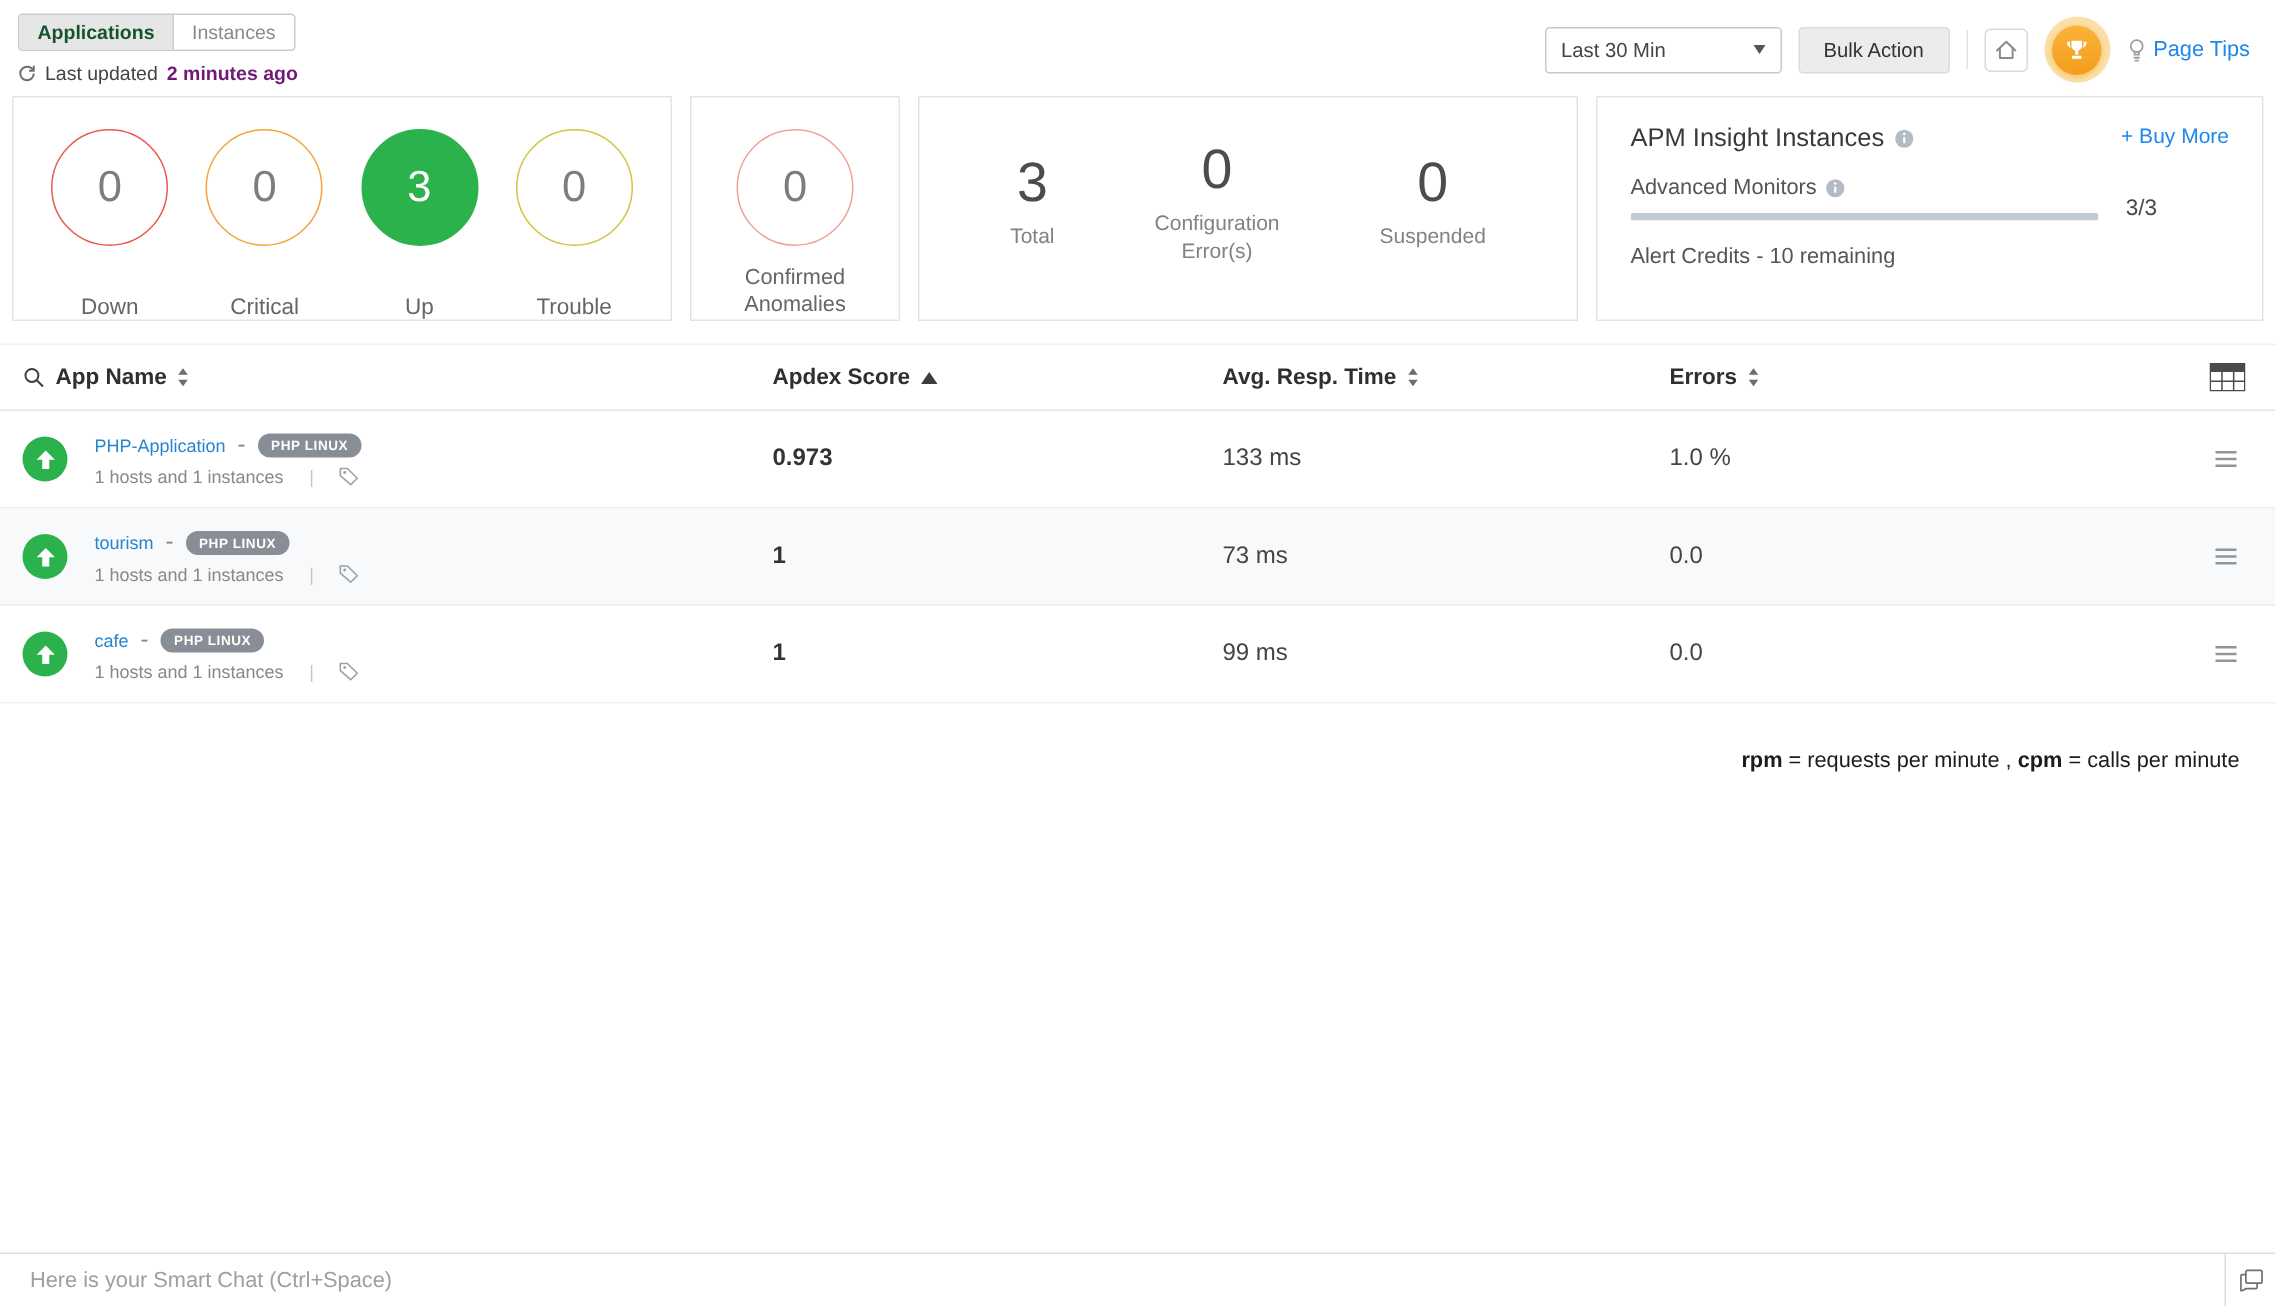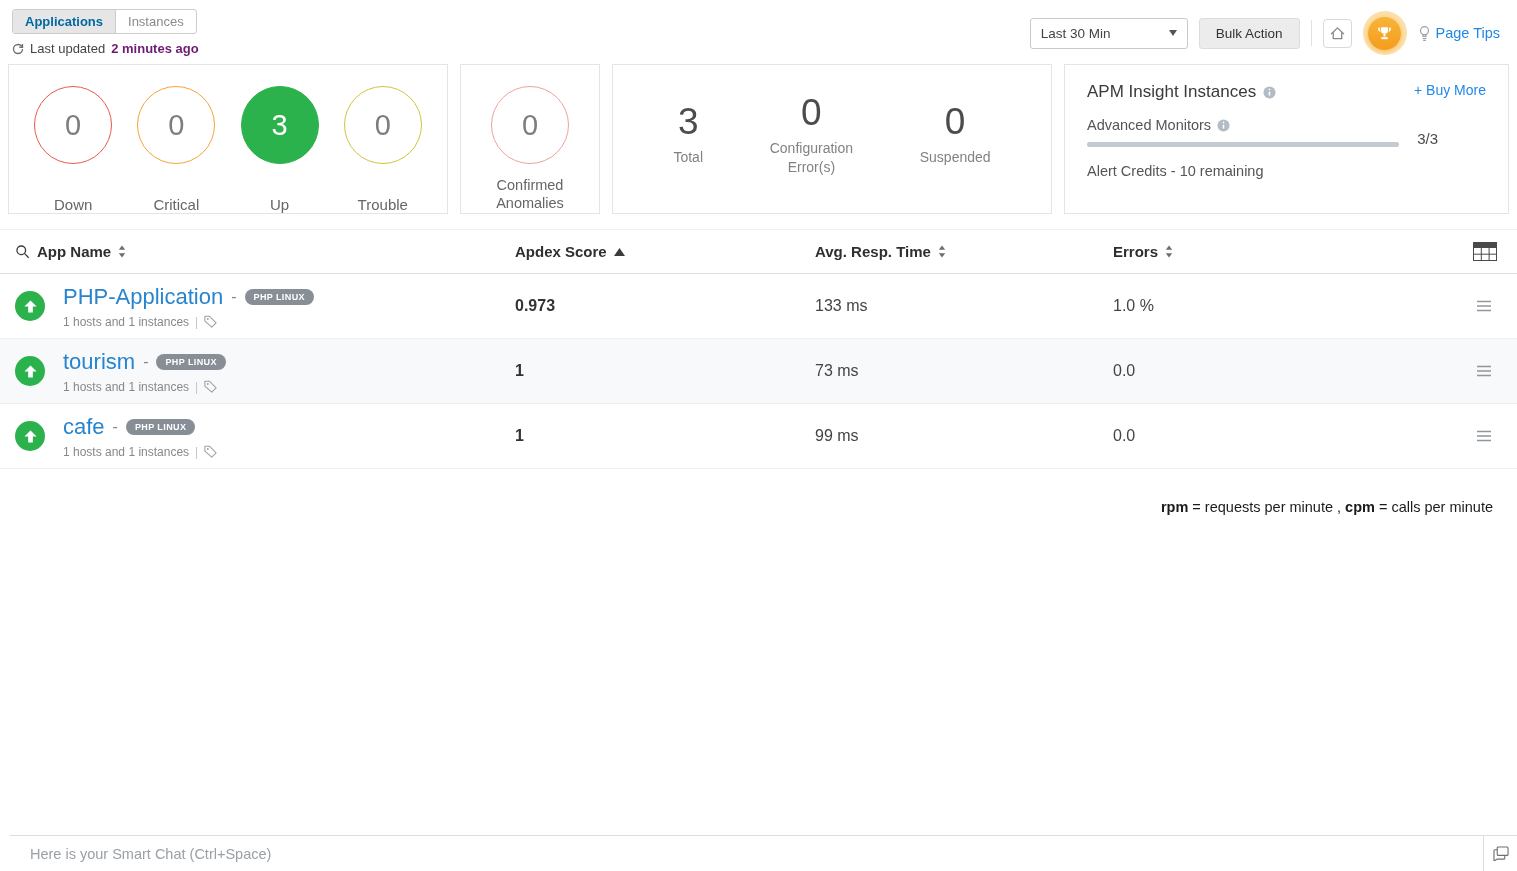--- a/index.html
+++ b/index.html
@@ -4,21 +4,21 @@
 <style>
   *{box-sizing:border-box;margin:0;padding:0}
   html,body{background:#fff}
   body{width:1517px;height:871px;font-family:"Liberation Sans",sans-serif;color:#333;position:relative;overflow:hidden;font-size:14px}
   a{text-decoration:none;cursor:pointer}
 
   
   .topbar{display:flex;justify-content:space-between;align-items:flex-start;padding:9px 17px 0 12px}
   .tabs{display:inline-flex;border:1px solid #ccc;border-radius:3px;overflow:hidden;background:#fff}
   .tab{padding:4px 12px;font-size:13px;color:#8a8a8a;cursor:pointer;white-space:nowrap}
-  .tab.active{background:#e6e6e6;color:#0369a1;border-right:1px solid #ccc;font-weight:bold}
+  .tab.active{background:#e6e6e6;color:#14532d;border-right:1px solid #ccc;font-weight:bold}
   .updated{display:flex;align-items:center;gap:6px;margin-top:7px;font-size:13px;color:#444}
   .updated b{color:#701a75}
   .topbar-right{display:flex;align-items:center;gap:11px;margin-top:2px}
   .select{width:158px;height:31px;border:1px solid #c9c9c9;border-radius:3px;display:flex;align-items:center;justify-content:space-between;padding:0 10px;font-size:13.5px;color:#444;background:#fff;cursor:pointer}
   .caret{width:0;height:0;border-left:4.5px solid transparent;border-right:4.5px solid transparent;border-top:6px solid #555}
   .btn{height:31px;padding:0 16px;background:#ececec;border:1px solid #dcdcdc;border-radius:3px;font-size:13.5px;color:#333;font-family:Liberation Sans, sans-serif;cursor:pointer;white-space:nowrap}
   .vdiv{width:1px;height:26px;background:#e2e2e2}
   .icon-btn{width:29px;height:29px;border:1px solid #d9d9d9;border-radius:4px;display:flex;align-items:center;justify-content:center;background:#fff;cursor:pointer}
   .trophy{width:44px;height:44px;border-radius:50%;background:#fce0a8;display:flex;align-items:center;justify-content:center;cursor:pointer}
   .trophy-inner{width:33px;height:33px;border-radius:50%;background:linear-gradient(#f8b43a,#f49d1c);display:flex;align-items:center;justify-content:center;box-shadow:0 1px 4px rgba(244,157,28,.55)}
@@ -61,35 +61,35 @@
   .th{display:flex;align-items:center;gap:7px;padding-left:10px}
   .th.name-th{padding-left:15px}
   .th.icon-th{justify-content:flex-end;padding-right:20px}
   .sort{display:flex;align-items:center;cursor:pointer}
   .trow{height:65px;border-bottom:1px solid #efefef;font-size:16px;color:#444}
   .trow.alt{background:#f7f9fa}
   .cell{padding-left:10px}
   .name-cell{display:flex;align-items:center;gap:18px;padding-left:15px}
   .up-badge{width:30px;height:30px;border-radius:50%;background:#2bb24c;display:flex;align-items:center;justify-content:center;flex:none}
   .name-line{display:flex;align-items:center;gap:8px}
-  .app-link{color:#2884cc;font-size:22px}
+  .app-link{color:#2884cc;font-size:12px}
   .dash{color:#888}
   .badge{display:inline-block;background:#878e96;color:#fff;font-size:9px;font-weight:bold;letter-spacing:.4px;padding:3px 9px;border-radius:9px;white-space:nowrap}
-  .sub-line{display:flex;align-items:center;gap:6px;margin-top:5px;font-size:12px;color:#888}
+  .sub-line{display:flex;align-items:center;gap:17px;margin-top:5px;font-size:12px;color:#888}
   .sub-line .pipe{color:#c5c5c5}
   .apdex-val{font-weight:bold;color:#333}
   .menu-cell{display:flex;justify-content:flex-end;padding-right:25px}
   .hamburger{cursor:pointer;display:flex}
 
   
   .footnote{margin:30px 24px 0 0;text-align:right;font-size:14.5px;color:#1c1c1c}
   .footnote b{font-weight:bold}
 
   
-  .chatbar{position:absolute;left:10px;right:0;bottom:0;height:36px;border-top:1px solid #ddd;display:flex;align-items:stretch;background:#fff}
+  .chatbar{position:absolute;left:0;right:0;bottom:0;height:36px;border-top:1px solid #ddd;display:flex;align-items:stretch;background:#fff}
   .chat-input{flex:1;border:none;outline:none;padding:0 20px;font-size:14.5px;font-family:inherit;color:#333}
   .chat-input::placeholder{color:#9aa0a6}
   .chat-side{width:34px;border-left:1px solid #ddd;display:flex;align-items:center;justify-content:center;cursor:pointer}
 </style>
 </head>
 <body>
 
 <header class="topbar">
   <div>
     <div class="tabs">

